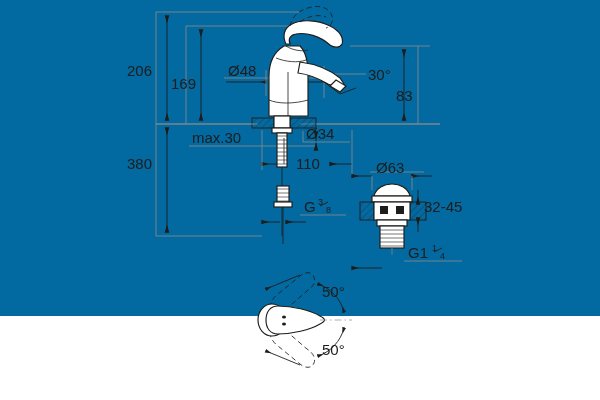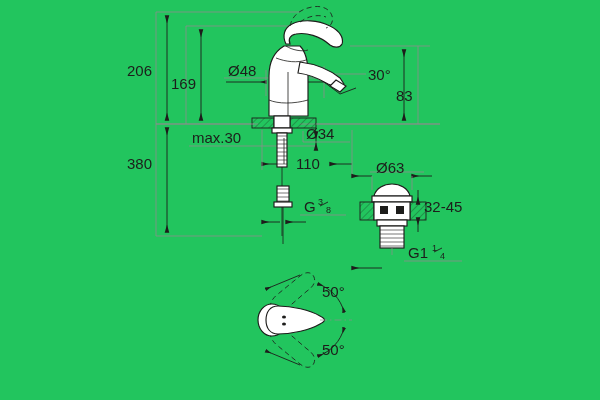--- a/index.html
+++ b/index.html
@@ -10,22 +10,22 @@
   }
   body {
     width: 600px;
     height: 400px;
     overflow: hidden;
     font-family: "Liberation Sans", sans-serif;
   }
   #drawing-root {
     position: relative;
     width: 600px;
-    height: 400px;
-    background: #22c55e;
+    height: 316px;
+    background: #0369a1;
   }
   svg.sheet {
     display: block;
     width: 600px;
     height: 400px;
   }
   .dim-text {
     font-family: "Liberation Sans", sans-serif;
     font-size: 15px;
     fill: #1d1d1b;

